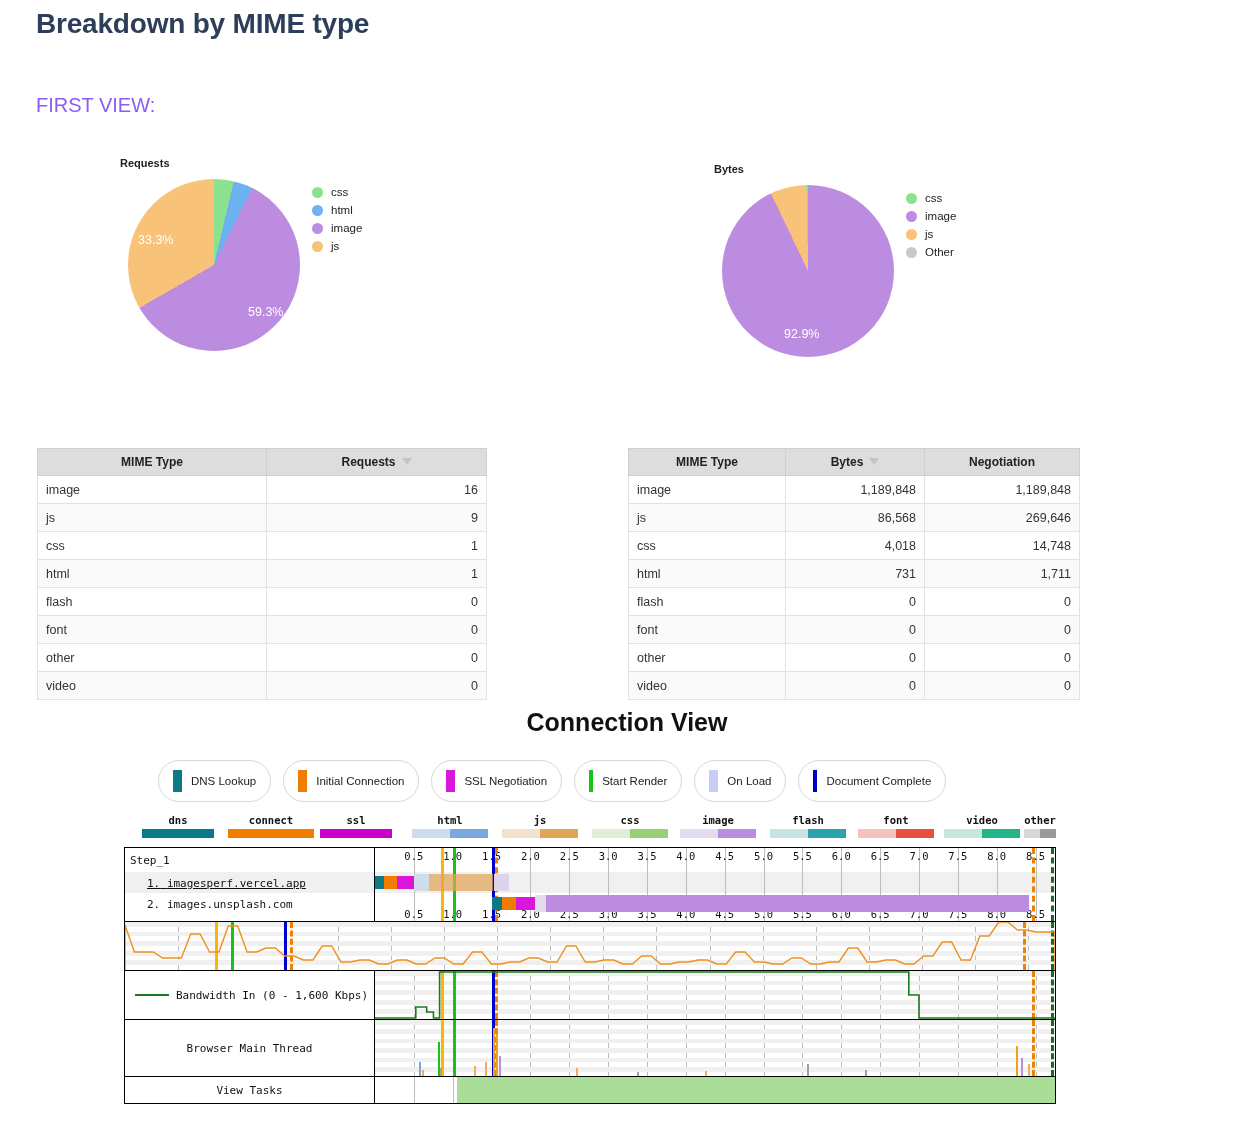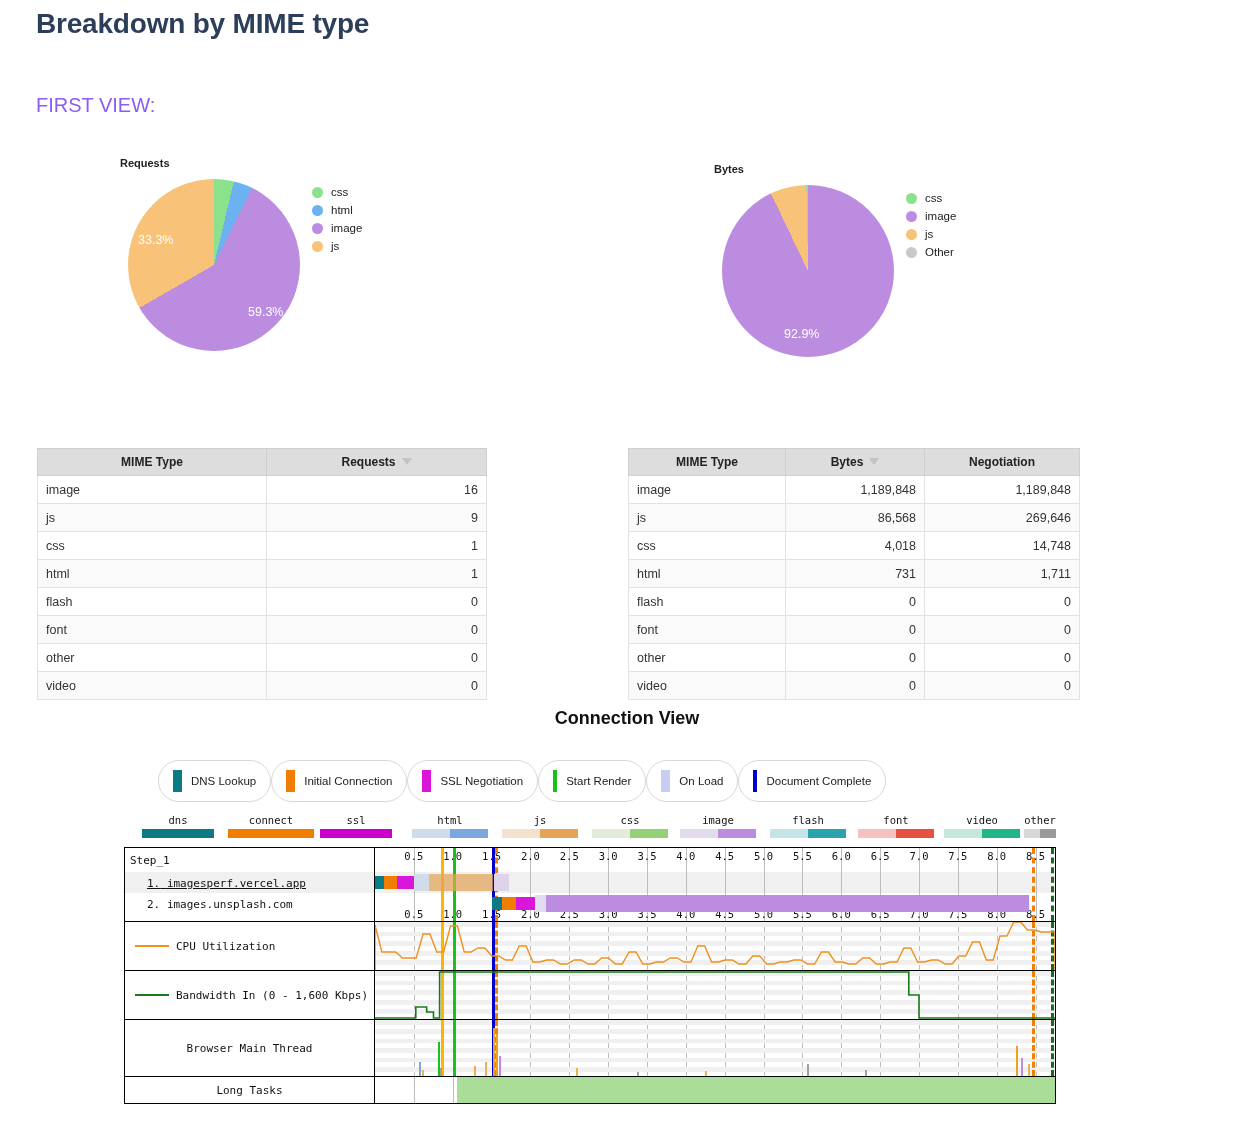--- a/index.html
+++ b/index.html
@@ -112,29 +112,30 @@
     border-right: 5px solid transparent;
     border-top: 7px solid #c3c3c3;
   }
 
   
   #connection-view-title {
     position: absolute;
     left: 0; right: 0;
     top: 708px;
     text-align: center;
-    font-size: 18px;
+    font-size: 25px;
     font-weight: bold;
     color: #111;
   }
   #cv-legend {
     position: absolute;
     left: 158px;
     top: 760px;
     display: flex;
+    gap: 12px;
     align-items: flex-end;
   }
   .cv-pill {
     display: flex;
     align-items: center;
     border: 1px solid #d8d8d8;
     border-radius: 22px;
     height: 40px;
     padding: 0 14px;
     background: #fff;
@@ -150,20 +151,21 @@
   }
   .cv-swatch.thin { width: 4px; }
 
   
   #mime-key {
     position: absolute;
     left: 124px;
     top: 814px;
     width: 932px;
     height: 32px;
+    font-weight: bold;
   }
   .key-item {
     position: absolute;
     top: 0;
     text-align: center;
   }
   .key-label {
     font-family: "DejaVu Sans Mono", monospace;
     font-size: 10.5px;
     color: #111;
@@ -633,26 +635,20 @@
         <div class="bar-seg" style="left: 17.4857%; width: 2.17143%; background: rgb(222, 211, 234); top: 26px; height: 17px;"></div>
         <div class="bar-seg" style="left: 17.1429%; width: 1.6%; background: rgb(11, 122, 133); top: 49px;"></div>
         <div class="bar-seg" style="left: 18.7429%; width: 2.05714%; background: rgb(240, 125, 0); top: 49px;"></div>
         <div class="bar-seg" style="left: 20.8%; width: 2.74286%; background: rgb(217, 22, 217); top: 49px;"></div>
         <div class="bar-seg" style="left: 23.5429%; width: 1.6%; background: rgb(227, 220, 239); top: 47px; height: 17px;"></div>
         <div class="bar-seg" style="left: 25.1429%; width: 71.0857%; background: rgb(187, 140, 224); top: 47px; height: 17px;"></div>
       </div>
   </div>
 
   <div class="wf-row chart-row" id="cpu-row">
-    <div class="wf-label">
-      <div class="series-key">
-        <span class="series-line"></span>
-        <span>CPU Utilization</span>
-      </div>
-    </div>
     <div class="wf-plot" id="plot-cpu">
         <div class="gridline" style="left: 5.71429%;"></div>
         <div class="gridline" style="left: 11.4286%;"></div>
         <div class="gridline" style="left: 17.1429%;"></div>
         <div class="gridline" style="left: 22.8571%;"></div>
         <div class="gridline" style="left: 28.5714%;"></div>
         <div class="gridline" style="left: 34.2857%;"></div>
         <div class="gridline" style="left: 40%;"></div>
         <div class="gridline" style="left: 45.7143%;"></div>
         <div class="gridline" style="left: 51.4286%;"></div>
@@ -772,21 +768,21 @@
         <div class="spike" style="left: 63.5%; height: 12px; background: rgb(160, 160, 160);"></div>
         <div class="spike" style="left: 72%; height: 6px; background: rgb(160, 160, 160);"></div>
         <div class="spike" style="left: 94.2%; height: 30px; background: rgb(240, 160, 32);"></div>
         <div class="spike" style="left: 95%; height: 18px; background: rgb(187, 140, 224);"></div>
         <div class="spike" style="left: 96%; height: 12px; background: rgb(240, 176, 80);"></div>
       </div>
   </div>
 
   <div class="wf-row" id="longtasks-row">
     <div class="wf-label">
-      <span>Long Tasks</span>
+      <span>View Tasks</span>
     </div>
     <div class="wf-plot" id="plot-longtasks">
         <div class="gridline" style="left: 5.71429%;"></div>
         <div class="gridline" style="left: 11.4286%;"></div>
         <div class="gridline" style="left: 17.1429%;"></div>
         <div class="gridline" style="left: 22.8571%;"></div>
         <div class="gridline" style="left: 28.5714%;"></div>
         <div class="gridline" style="left: 34.2857%;"></div>
         <div class="gridline" style="left: 40%;"></div>
         <div class="gridline" style="left: 45.7143%;"></div>

